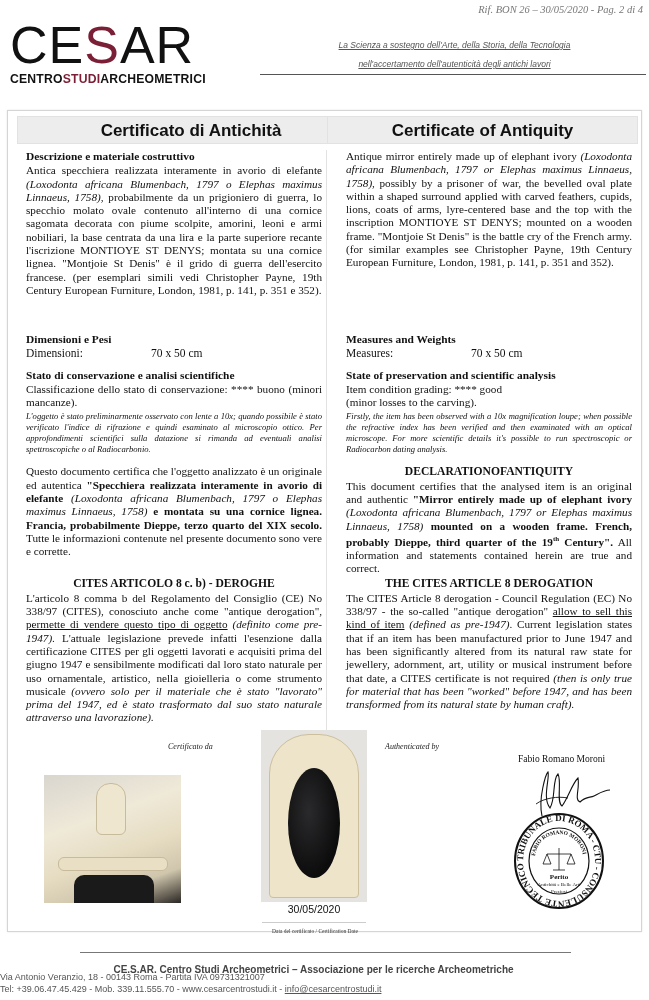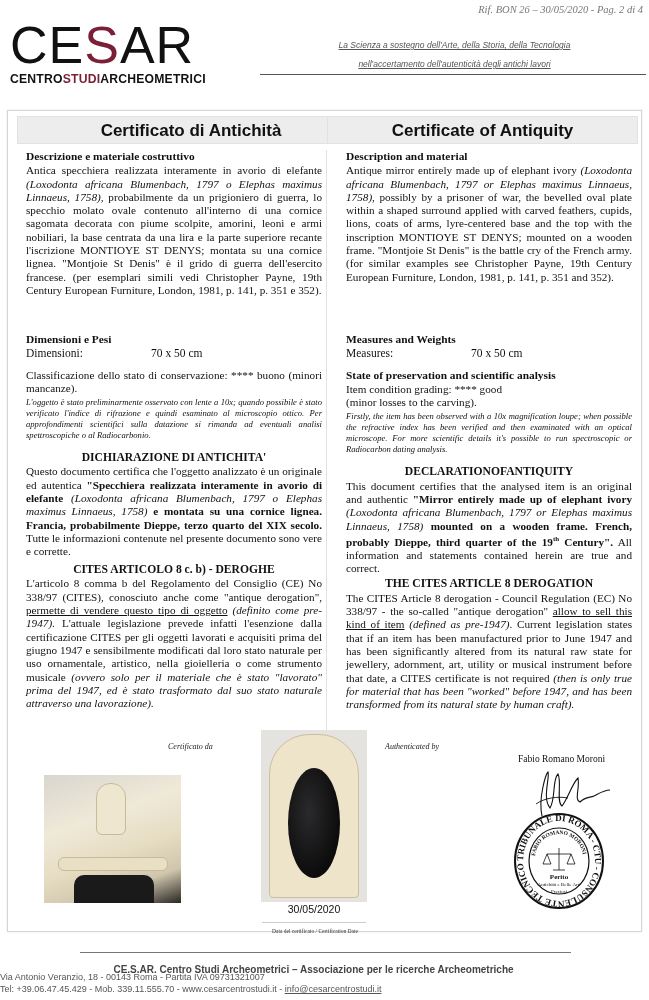--- a/index.html
+++ b/index.html
@@ -93,35 +93,34 @@
 <div class="col it">
   <div class="sec1-it">
     <div class="h">Descrizione e materiale costruttivo</div>
     <div class="p"><span>Antica specchiera realizzata interamente in avorio di elefante </span><span class="it-text">(Loxodonta africana Blumenbach, 1797 o Elephas maximus Linnaeus, 1758)</span><span>, probabilmente da un prigioniero di guerra, lo specchio molato ovale contenuto all'interno di una cornice sagomata decorata con piume scolpite, amorini, leoni e armi nobiliari, la base centrata da una lira e la parte superiore recante l'iscrizione MONTIOYE ST DENYS; montata su una cornice lignea. "Montjoie St Denis" è il grido di guerra dell'esercito francese. (per esemplari simili vedi Christopher Payne, 19th Century European Furniture, London, 1981, p. 141, p. 351 e 352).</span></div>
   </div>
   <div class="h">Dimensioni e Pesi</div>
   <div class="dim-row">
       <span class="lbl">Dimensioni:</span>
       <span>70 x 50 cm</span>
     </div>
+  <div class="h">Stato di conservazione e analisi scientifiche</div>
   <div>Classificazione dello stato di conservazione: **** buono (minori mancanze).</div>
   <div class="small">L'oggetto è stato preliminarmente osservato con lente a 10x; quando possibile è stato verificato l'indice di rifrazione e quindi esaminato al microscopio ottico. Per approfondimenti scientifici sulla datazione si rimanda ad eventuali analisi spettroscopiche o al Radiocarbonio.</div>
   <div class="sec3">
-    <div class="c-head">DICHIARAZIONE DI ANTICHITA'</div>
     <div><span>Questo documento certifica che l'oggetto analizzato è un originale ed autentica </span><span class="b">"Specchiera realizzata interamente in avorio di elefante </span><span class="it-text">(Loxodonta africana Blumenbach, 1797 o Elephas maximus Linnaeus, 1758)</span><span class="b"> e montata su una cornice lignea. Francia, probabilmente Dieppe, terzo quarto del XIX secolo.</span><span> Tutte le informazioni contenute nel presente documento sono vere e corrette.</span></div>
   </div>
   <div>
     <div class="c-head">CITES ARTICOLO 8 c. b) - DEROGHE</div>
     <div><span>L'articolo 8 comma b del Regolamento del Consiglio (CE) No 338/97 (CITES), conosciuto anche come "antique derogation", </span><span class="u">permette di vendere questo tipo di oggetto</span><span class="it-text"> (definito come pre-1947)</span><span>. L'attuale legislazione prevede infatti l'esenzione dalla certificazione CITES per gli oggetti lavorati e acquisiti prima del giugno 1947 e sensibilmente modificati dal loro stato naturale per uso ornamentale, artistico, nella gioielleria o come strumento musicale </span><span class="it-text">(ovvero solo per il materiale che è stato "lavorato" prima del 1947, ed è stato trasformato dal suo stato naturale attraverso una lavorazione).</span></div>
   </div>
 </div>
 
 <div class="col en">
   <div class="sec1-en">
-    <div class="h">Description and material</div>
     <div class="p"><span>Antique mirror entirely made up of elephant ivory </span><span class="it-text">(Loxodonta africana Blumenbach, 1797 or Elephas maximus Linnaeus, 1758)</span><span>, possibly by a prisoner of war, the bevelled oval plate within a shaped surround applied with carved feathers, cupids, lions, coats of arms, lyre-centered base and the top with the inscription MONTIOYE ST DENYS; mounted on a wooden frame. "Montjoie St Denis" is the battle cry of the French army. (for similar examples see Christopher Payne, 19th Century European Furniture, London, 1981, p. 141, p. 351 and 352).</span></div>
   </div>
   <div class="h">Measures and Weights</div>
   <div class="dim-row">
       <span class="lbl">Measures:</span>
       <span>70 x 50 cm</span>
     </div>
   <div class="h">State of preservation and scientific analysis</div>
   <div>Item condition grading: **** good</div>
   <div>(minor losses to the carving).</div>

